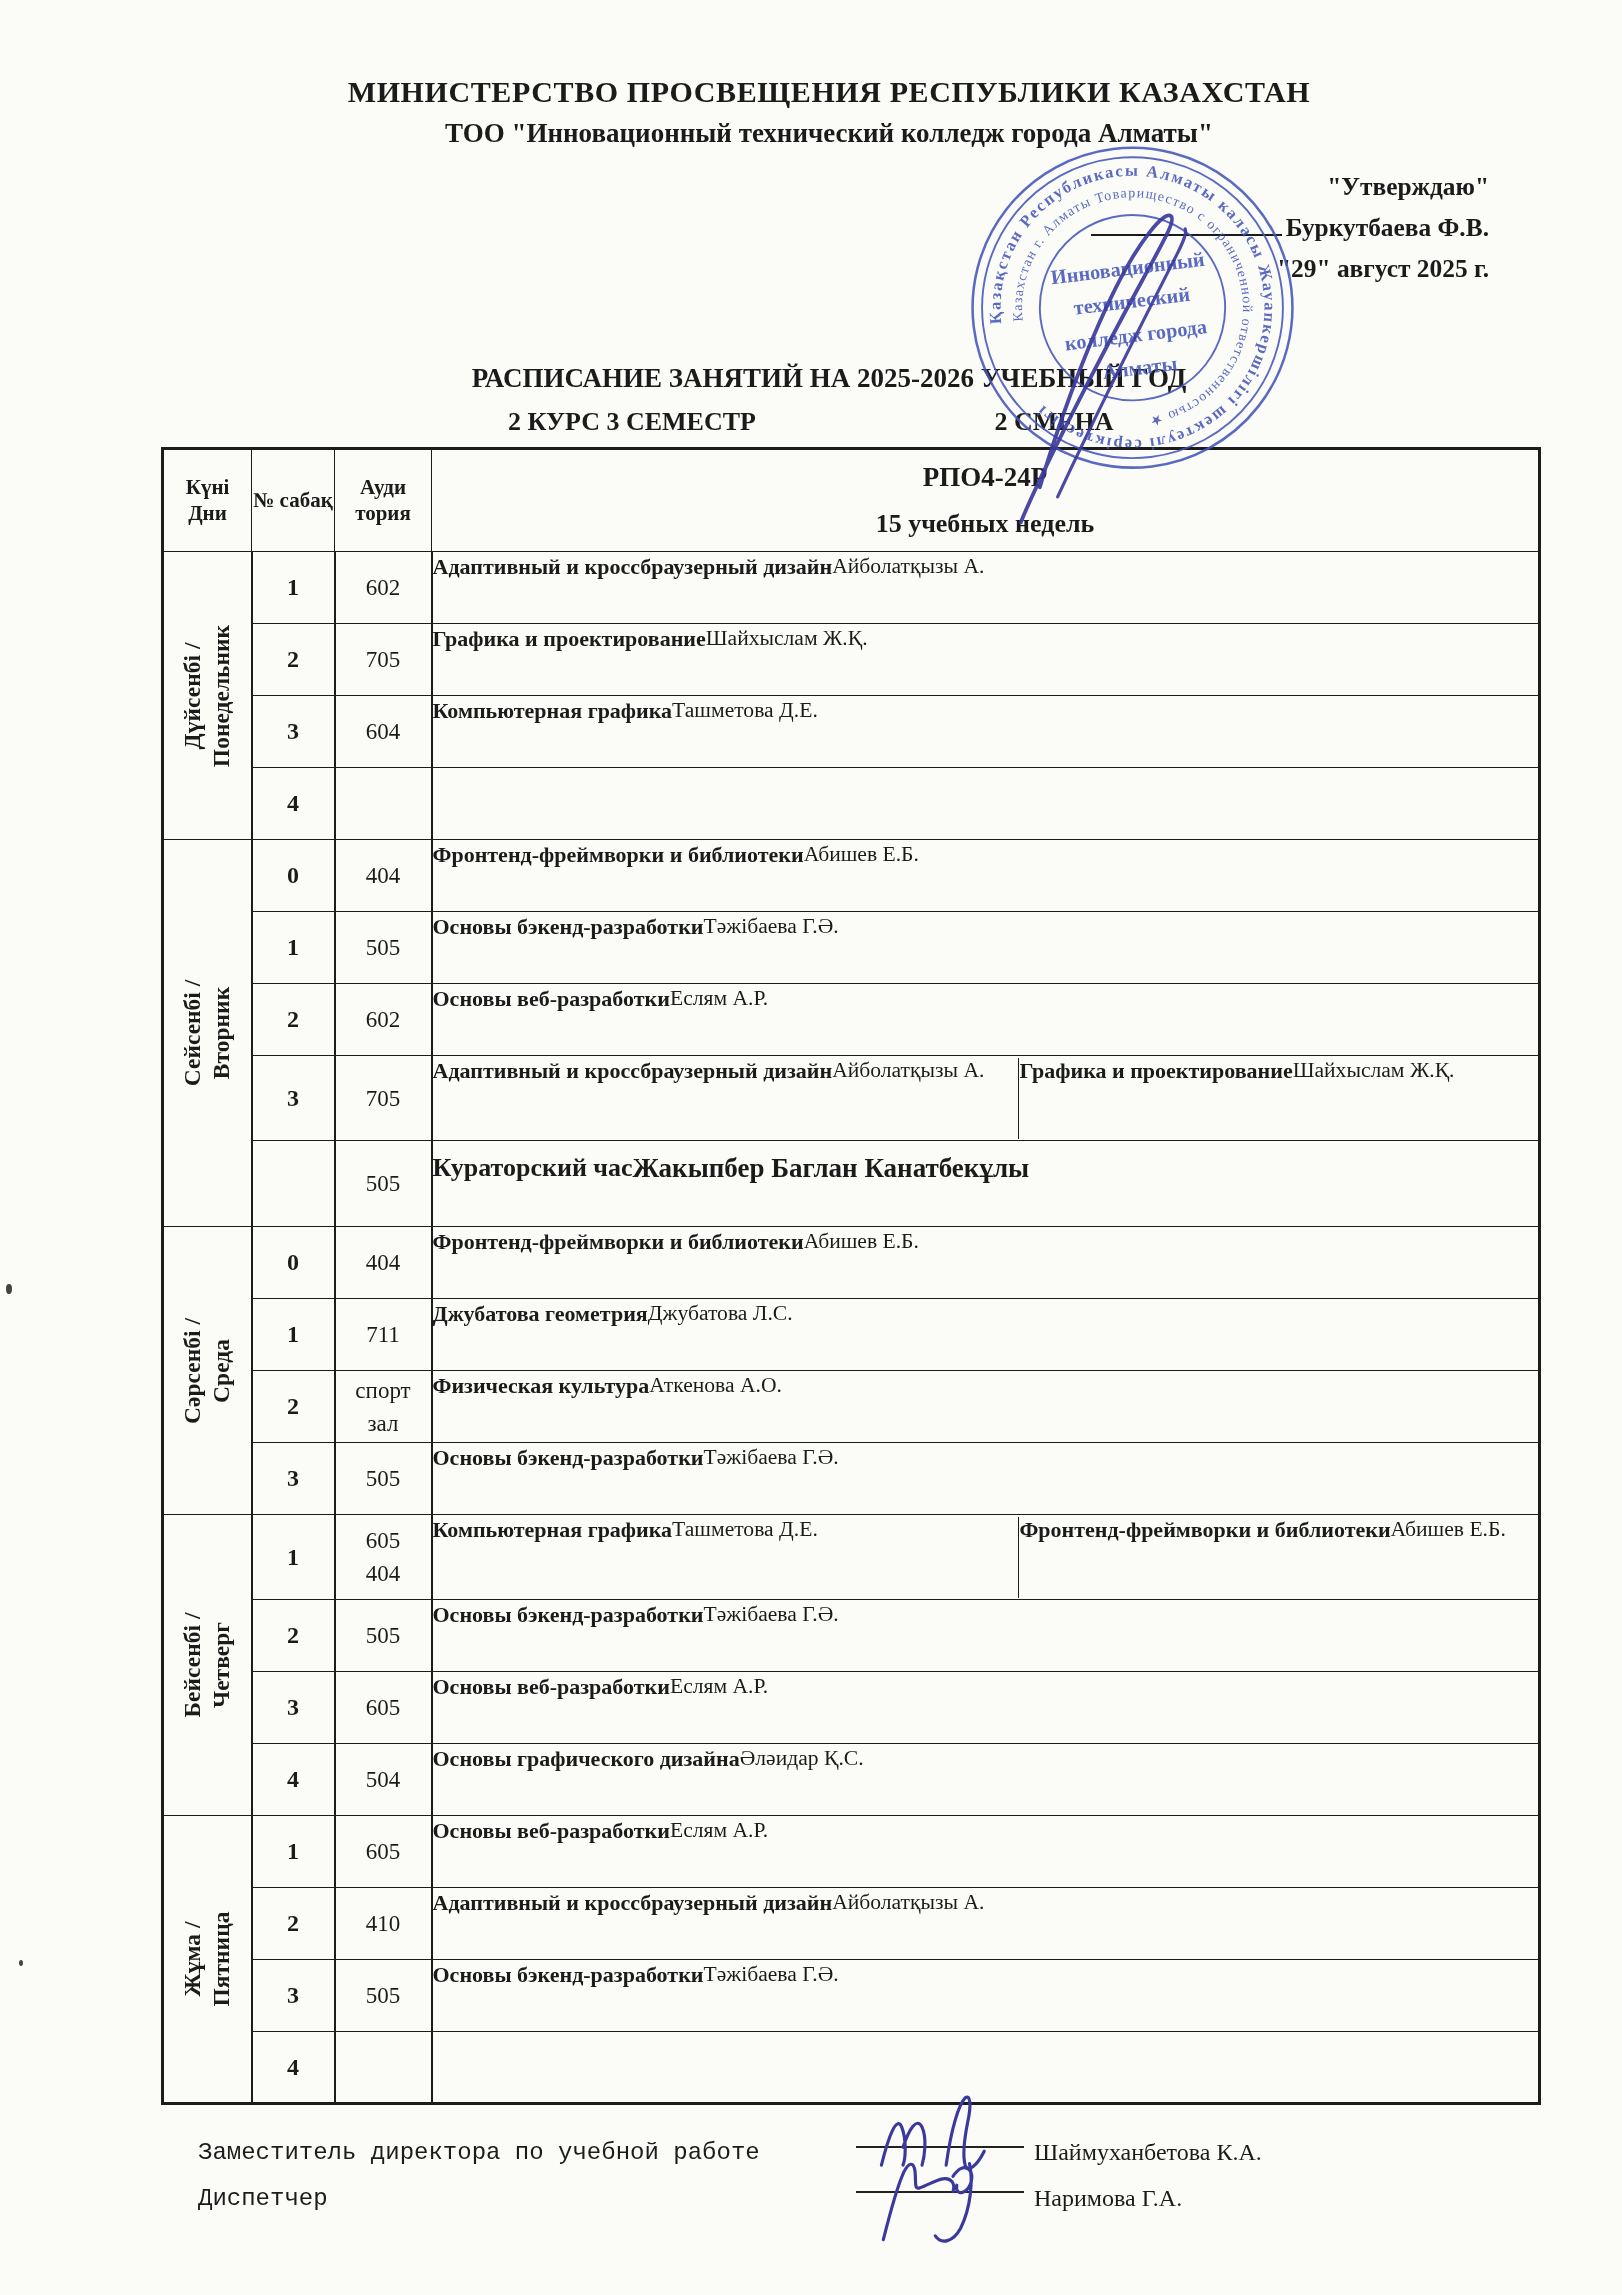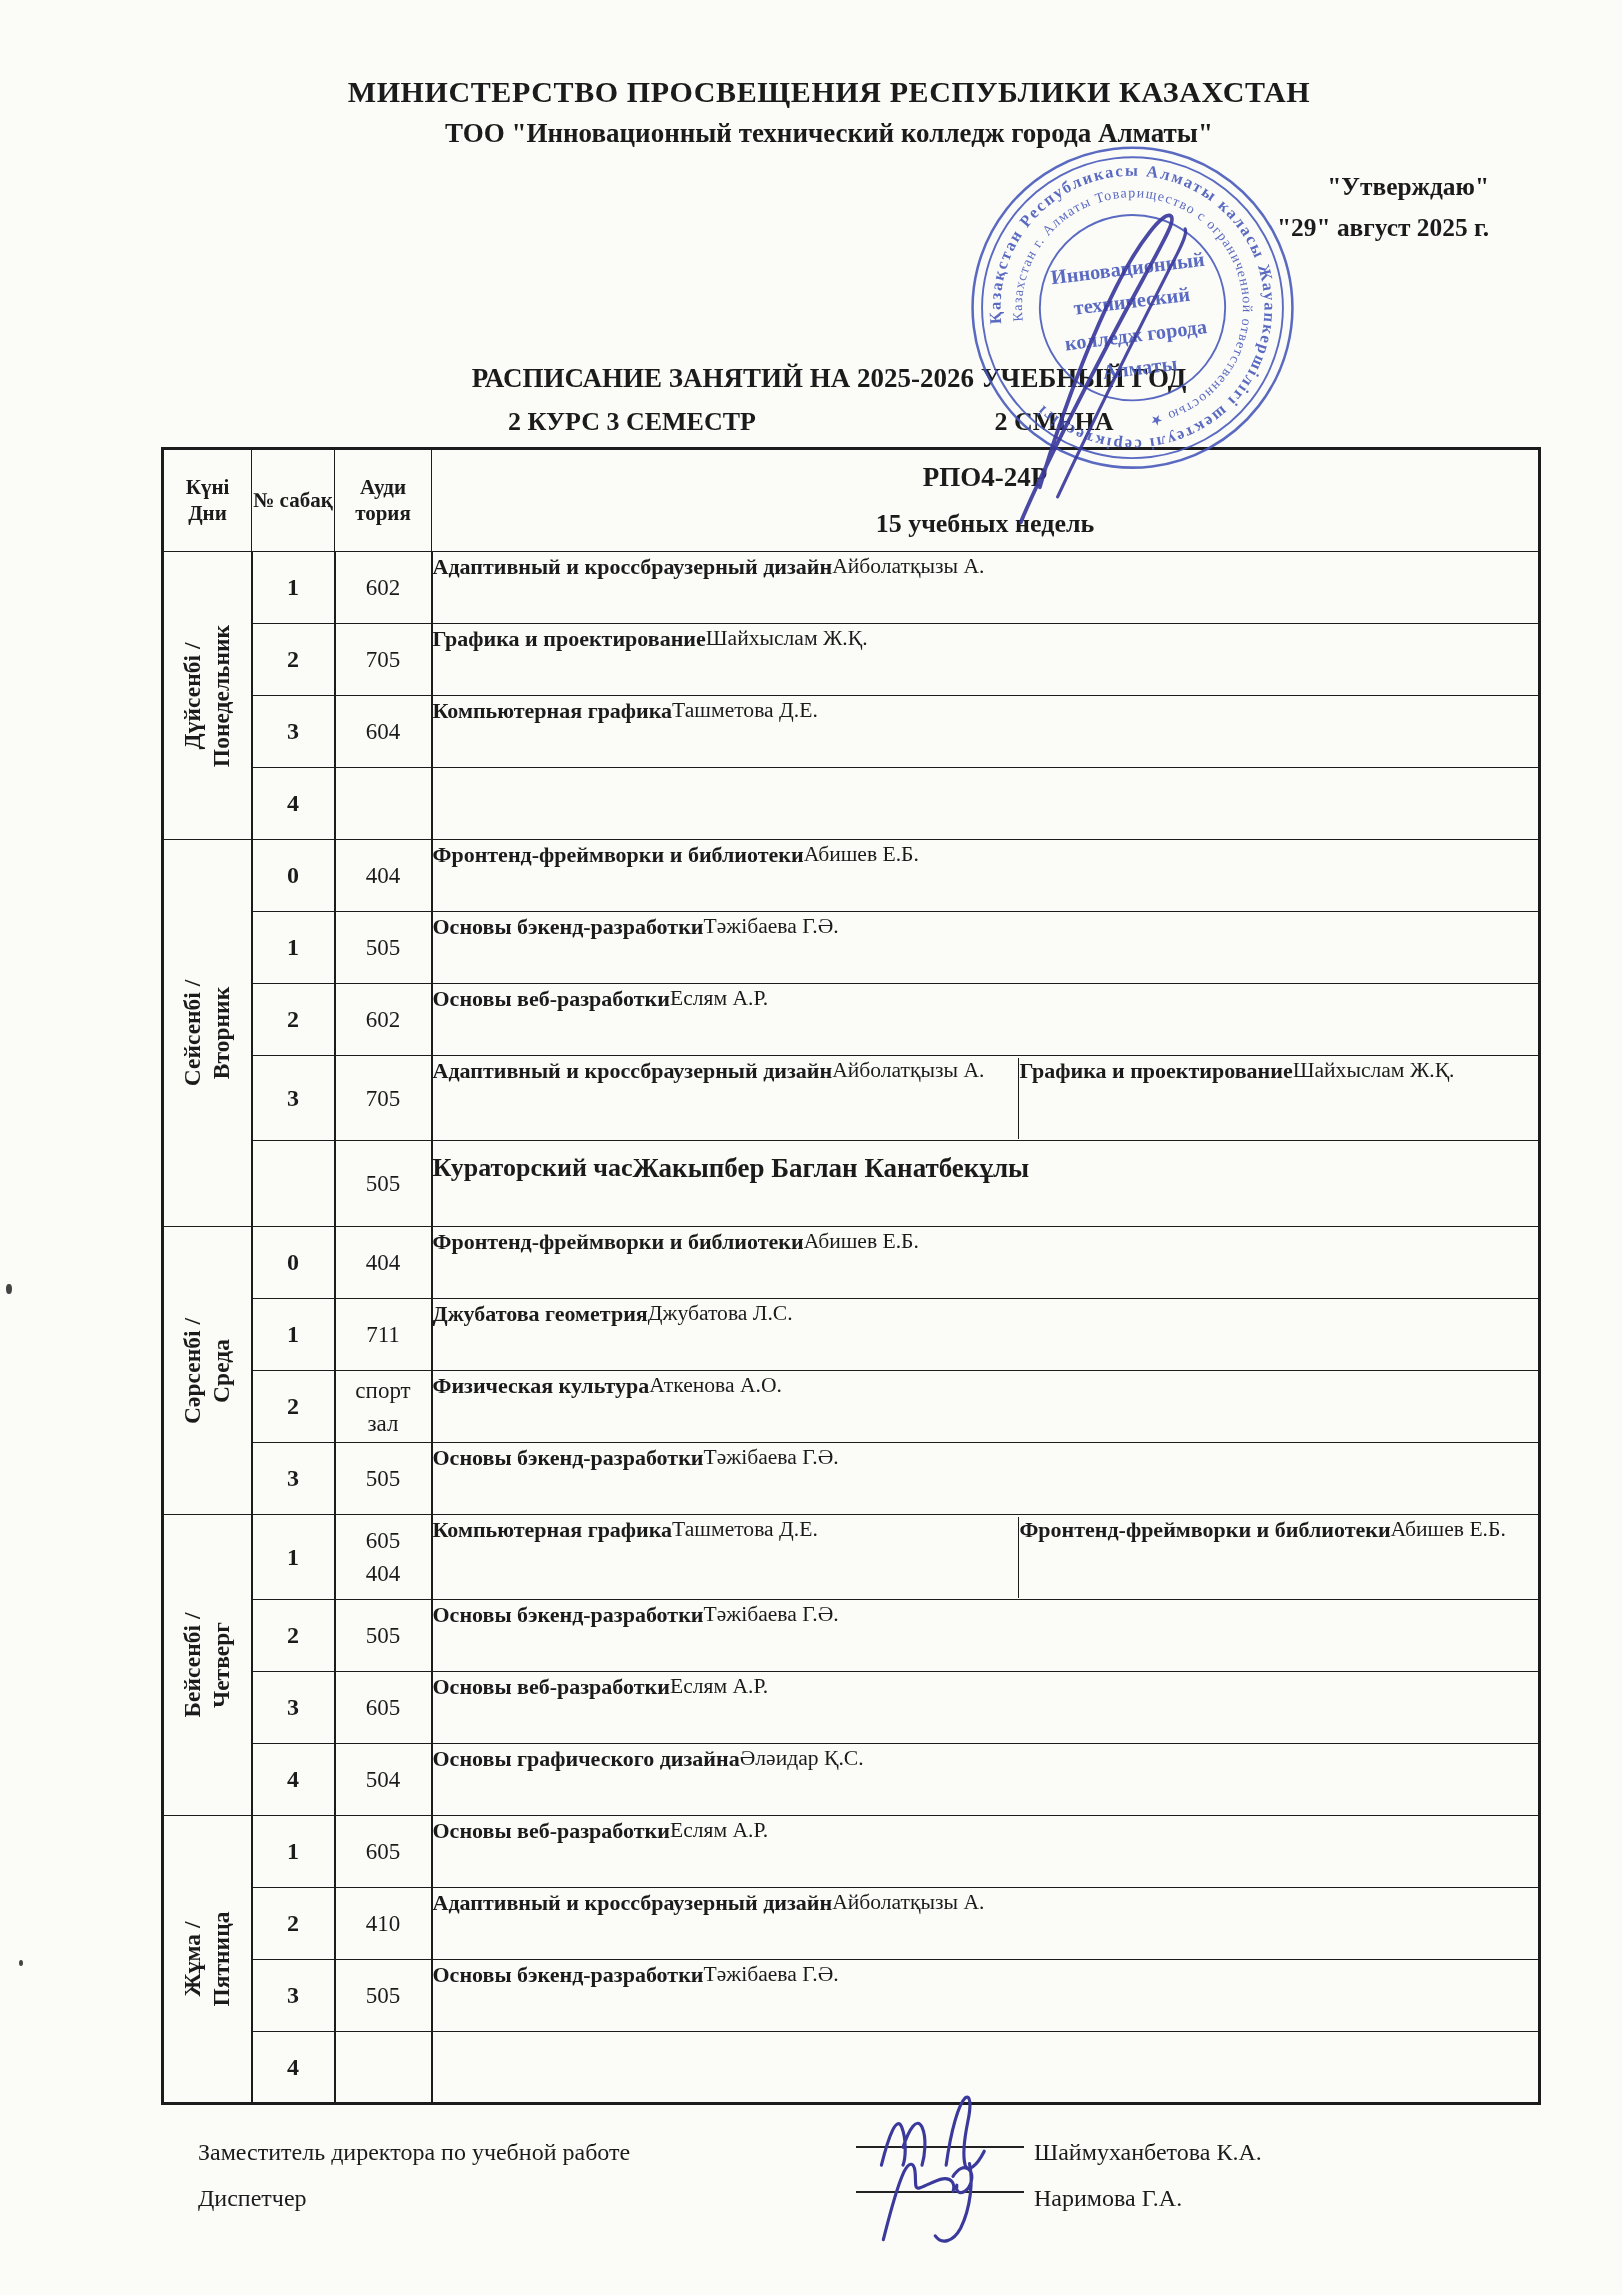--- a/index.html
+++ b/index.html
@@ -64,34 +64,35 @@
   .splitwrap{display:flex;height:81px;}
   .splitwrap .half1{width:53%;border-right:1.9px solid #1c1c1c;}
   .splitwrap .half2{flex:1;}
   .splitwrap .lesson{height:100%;}
   .curline1{font-weight:bold;font-size:26px;}
   .curline2{font-weight:bold;font-size:27px;}
 
   .stampwrap{position:absolute;left:951px;top:141px;width:363px;height:407px;pointer-events:none;}
   .stamp-blue{fill:#4557ba;}
   .footer{position:absolute;left:0;top:0;width:1622px;}
-  .f-label{position:absolute;left:198px;font-size:24px;white-space:nowrap;}
+  .f-label{position:absolute;left:198px;font-size:24px;white-space:nowrap;font-family:Liberation Mono, monospace;}
   .f-name{position:absolute;left:1034px;font-size:24px;white-space:nowrap;}
   .f-line{position:absolute;width:168px;border-bottom:2.5px solid #222;}
   .f-sig{position:absolute;pointer-events:none;}
   .speck{position:absolute;background:#444;border-radius:50%;}
 </style>
 </head>
 <body>
 
 <div class="hdr ministry" style="position: absolute; top: 75px;">МИНИСТЕРСТВО ПРОСВЕЩЕНИЯ РЕСПУБЛИКИ КАЗАХСТАН</div>
 <div class="hdr college" style="position: absolute; top: 118px;">ТОО "Инновационный  технический  колледж города Алматы"</div>
 
 <div class="approve">
   <div class="row">"Утверждаю"</div>
+  <div class="row"><span class="sigline"></span><span>Буркутбаева Ф.В.</span></div>
   <div class="row">"29"  август  2025 г.</div>
 </div>
 
 <div class="hdr title1" style="position: absolute; top: 363px;">РАСПИСАНИЕ ЗАНЯТИЙ  НА 2025-2026 УЧЕБНЫЙ ГОД</div>
 <div class="subt">
   <span class="l">2 КУРС 3 СЕМЕСТР</span>
   <span class="r">2 СМЕНА</span>
 </div>
 
 <table class="sched">

